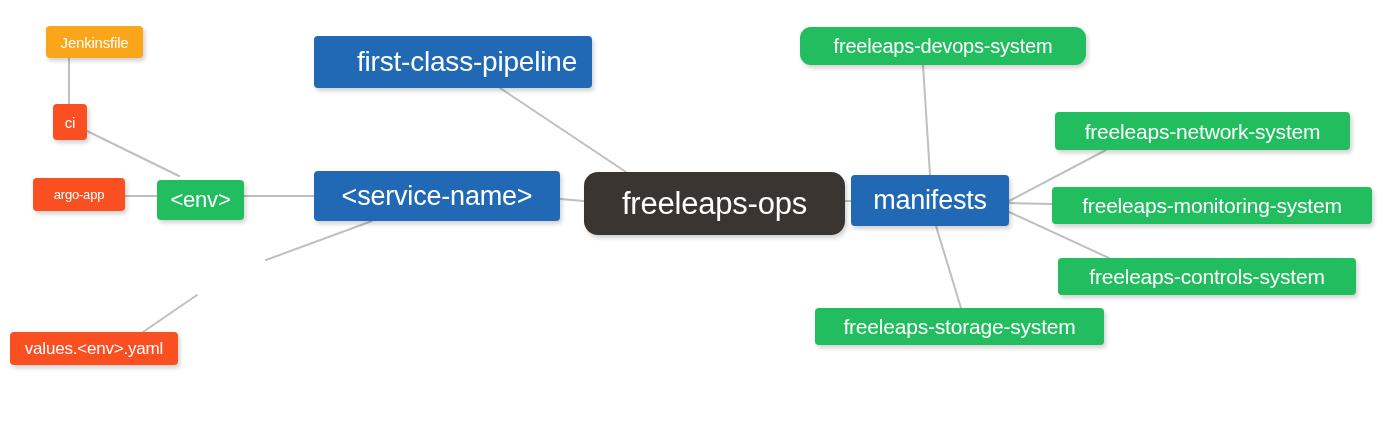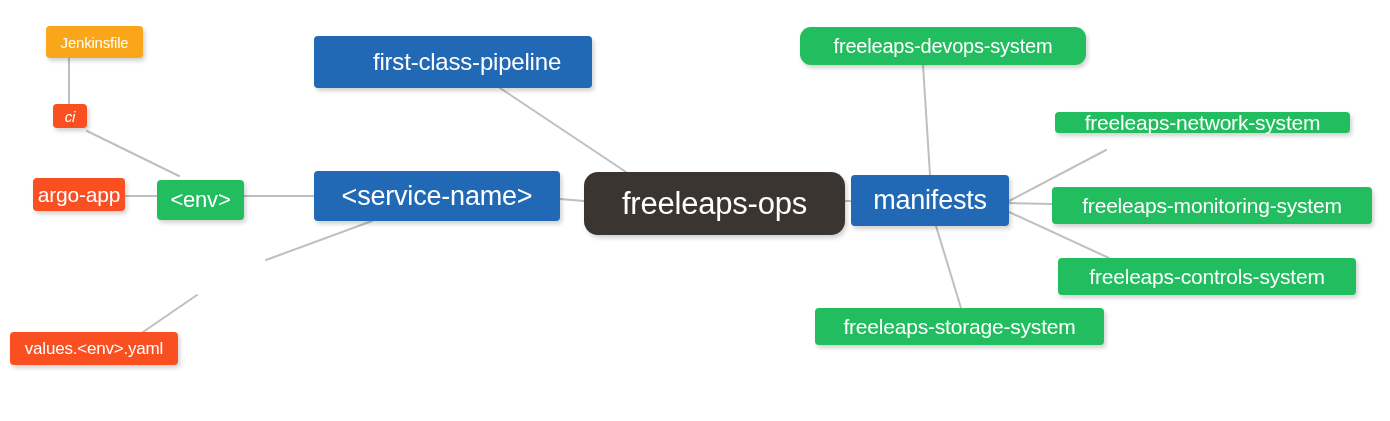--- a/index.html
+++ b/index.html
@@ -65,26 +65,26 @@
       <line x1="500" y1="88" x2="626" y2="172" stroke="#bfbfbf" stroke-width="2" stroke-linecap="round"></line>
       <line x1="560" y1="199" x2="584" y2="201" stroke="#bfbfbf" stroke-width="2" stroke-linecap="round"></line>
       <line x1="845" y1="201" x2="851" y2="201" stroke="#bfbfbf" stroke-width="2" stroke-linecap="round"></line>
       <line x1="930" y1="175" x2="923" y2="65" stroke="#bfbfbf" stroke-width="2" stroke-linecap="round"></line>
       <line x1="1009" y1="201" x2="1106" y2="150" stroke="#bfbfbf" stroke-width="2" stroke-linecap="round"></line>
       <line x1="1009" y1="203" x2="1052" y2="204" stroke="#bfbfbf" stroke-width="2" stroke-linecap="round"></line>
       <line x1="1009" y1="212" x2="1109" y2="258" stroke="#bfbfbf" stroke-width="2" stroke-linecap="round"></line>
       <line x1="936" y1="226" x2="961" y2="308" stroke="#bfbfbf" stroke-width="2" stroke-linecap="round"></line>
     </svg>
 <div class="node n-orange" style="left: 20px; top: 26px; width: 97px; height: 32px; font-size: 15px;">Jenkinsfile</div>
-    <div class="node n-red" style="left: 53px; top: 104px; width: 34px; height: 24px; font-size: 15px; font-style: italic;">ci</div>
-    <div class="node n-red" style="left: 33px; top: 178px; width: 92px; height: 33px; font-size: 21px;">argo-app</div>
+    <div class="node n-red" style="left: 53px; top: 104px; width: 34px; height: 36px; font-size: 15px;">ci</div>
+    <div class="node n-red" style="left: 33px; top: 178px; width: 92px; height: 33px; font-size: 13px;">argo-app</div>
     <div class="node n-green" style="left: 157px; top: 180px; width: 87px; height: 40px; font-size: 22px;">&lt;env&gt;</div>
     <div class="node n-red" style="left: 10px; top: 332px; width: 168px; height: 33px; font-size: 17px;">values.&lt;env&gt;.yaml</div>
-    <div class="node n-blue" style="left: 314px; top: 36px; width: 278px; height: 52px; font-size: 24px; padding-left: 28px;">first-class-pipeline</div>
+    <div class="node n-blue" style="left: 314px; top: 36px; width: 278px; height: 52px; font-size: 28px; padding-left: 28px;">first-class-pipeline</div>
     <div class="node n-blue" style="left: 314px; top: 171px; width: 246px; height: 50px; font-size: 27px;">&lt;service-name&gt;</div>
     <div class="node n-root" style="left: 584px; top: 172px; width: 261px; height: 63px; font-size: 31px;">freeleaps-ops</div>
     <div class="node n-blue" style="left: 851px; top: 175px; width: 158px; height: 51px; font-size: 27px;">manifests</div>
     <div class="node n-green" style="left: 800px; top: 27px; width: 286px; height: 38px; font-size: 20px; border-radius: 11px;">freeleaps-devops-system</div>
-    <div class="node n-green" style="left: 1055px; top: 112px; width: 295px; height: 21px; font-size: 21px;">freeleaps-network-system</div>
+    <div class="node n-green" style="left: 1055px; top: 112px; width: 295px; height: 38px; font-size: 21px;">freeleaps-network-system</div>
     <div class="node n-green" style="left: 1052px; top: 187px; width: 320px; height: 37px; font-size: 21px;">freeleaps-monitoring-system</div>
     <div class="node n-green" style="left: 1058px; top: 258px; width: 298px; height: 37px; font-size: 21px;">freeleaps-controls-system</div>
     <div class="node n-green" style="left: 815px; top: 308px; width: 289px; height: 37px; font-size: 21px;">freeleaps-storage-system</div>
   </div>
 
 </body></html>

